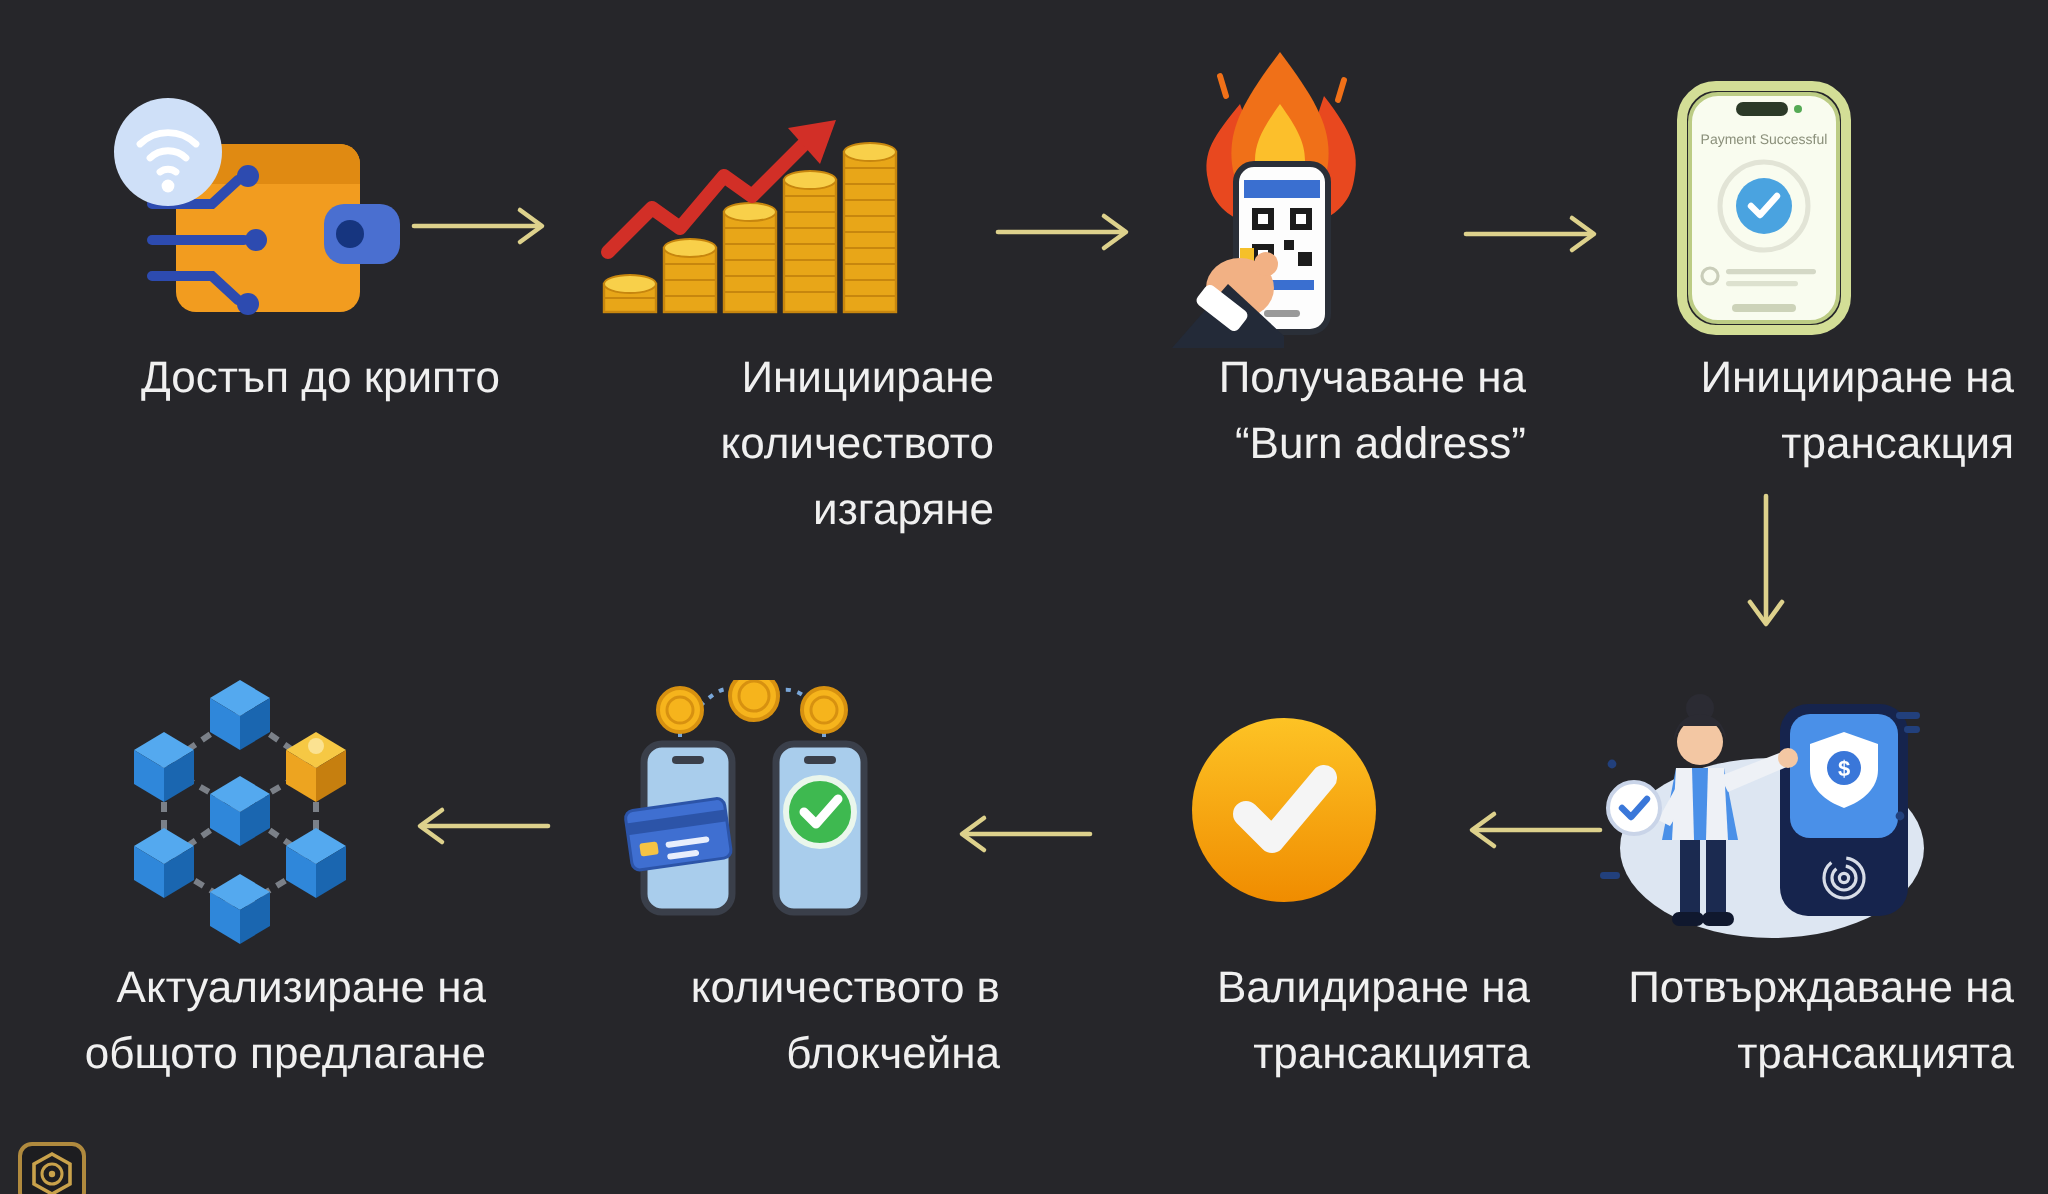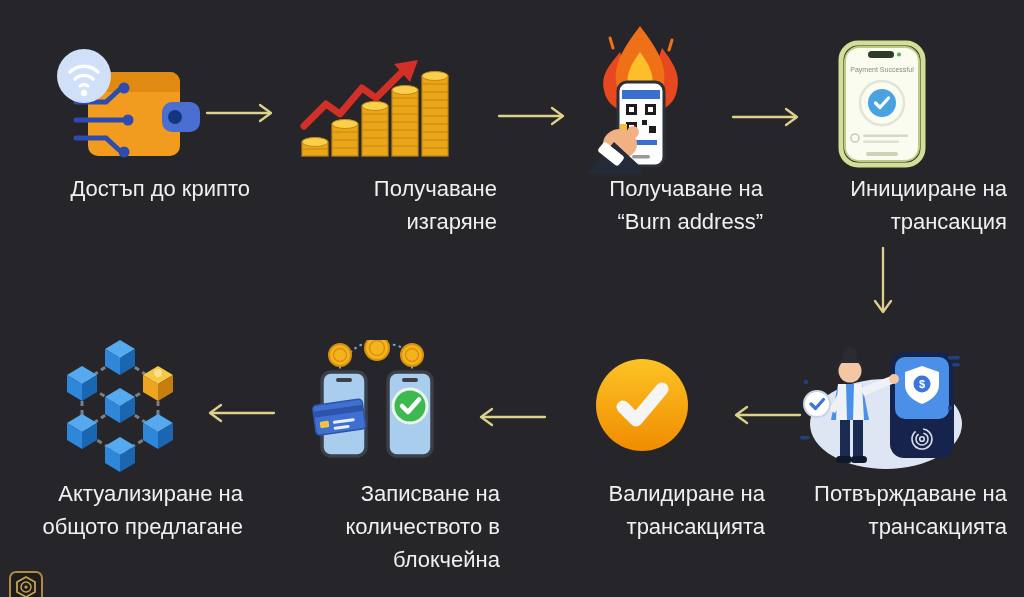--- a/index.html
+++ b/index.html
@@ -280,21 +280,22 @@
         <line x1="74" y1="11" x2="12" y2="11"></line>
         <polyline points="21,3 10,11 21,19"></polyline>
       </svg>
   </div>
 
   <div class="label" style="left:0px;top:172px">
     <span>Достъп до крипто</span>
   </div>
 
   <div class="label" style="left:247px;top:172px">
-    <span>Получаване</span>
+    <span>Иницииране</span>
+    <span>количеството</span>
     <span>изгаряне</span>
   </div>
 
   <div class="label" style="left:757px;top:172px">
     <span>Иницииране на</span>
     <span>трансакция</span>
   </div>
 
   <div class="label" style="left:513px;top:172px">
     <span>Получаване на</span>
@@ -305,21 +306,20 @@
     <span>Потвърждаване на</span>
     <span>трансакцията</span>
   </div>
 
   <div class="label" style="left:515px;top:477px">
     <span>Валидиране на</span>
     <span>трансакцията</span>
   </div>
 
   <div class="label" style="left:250px;top:477px">
-    <span>Записване на</span>
     <span>количеството в</span>
     <span>блокчейна</span>
   </div>
 
   <div class="label" style="left:-7px;top:477px">
     <span>Актуализиране на</span>
     <span>общото предлагане</span>
   </div>
 
   <div class="logo">

